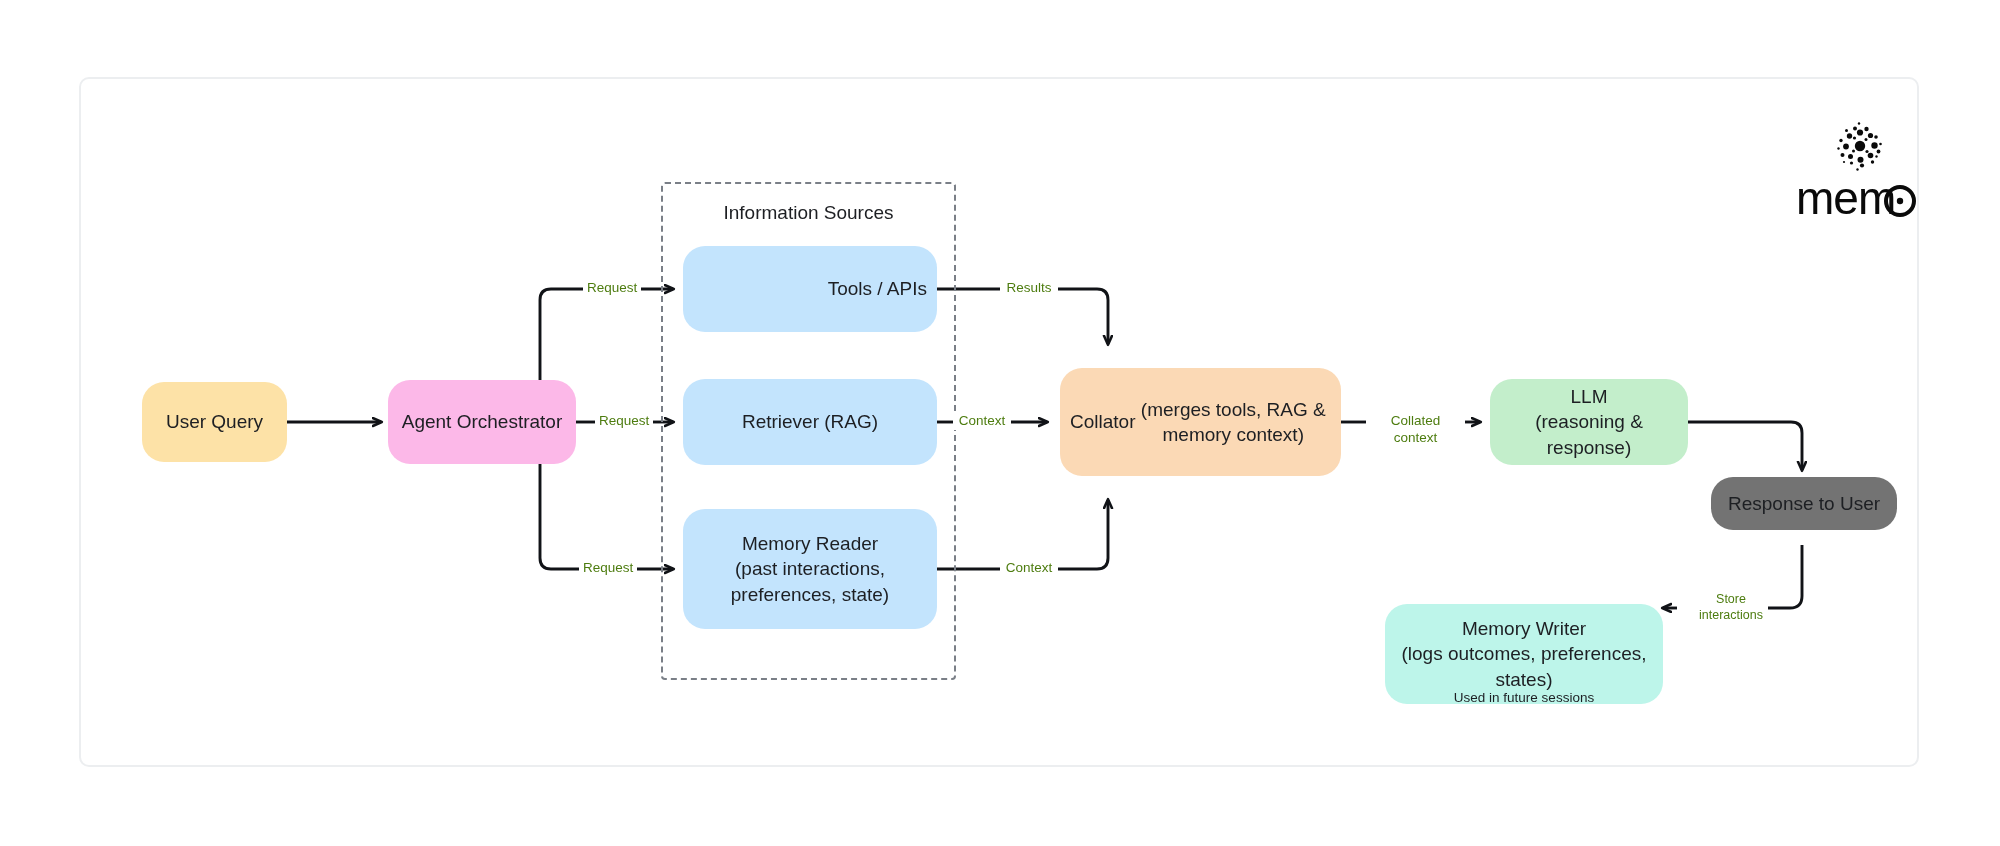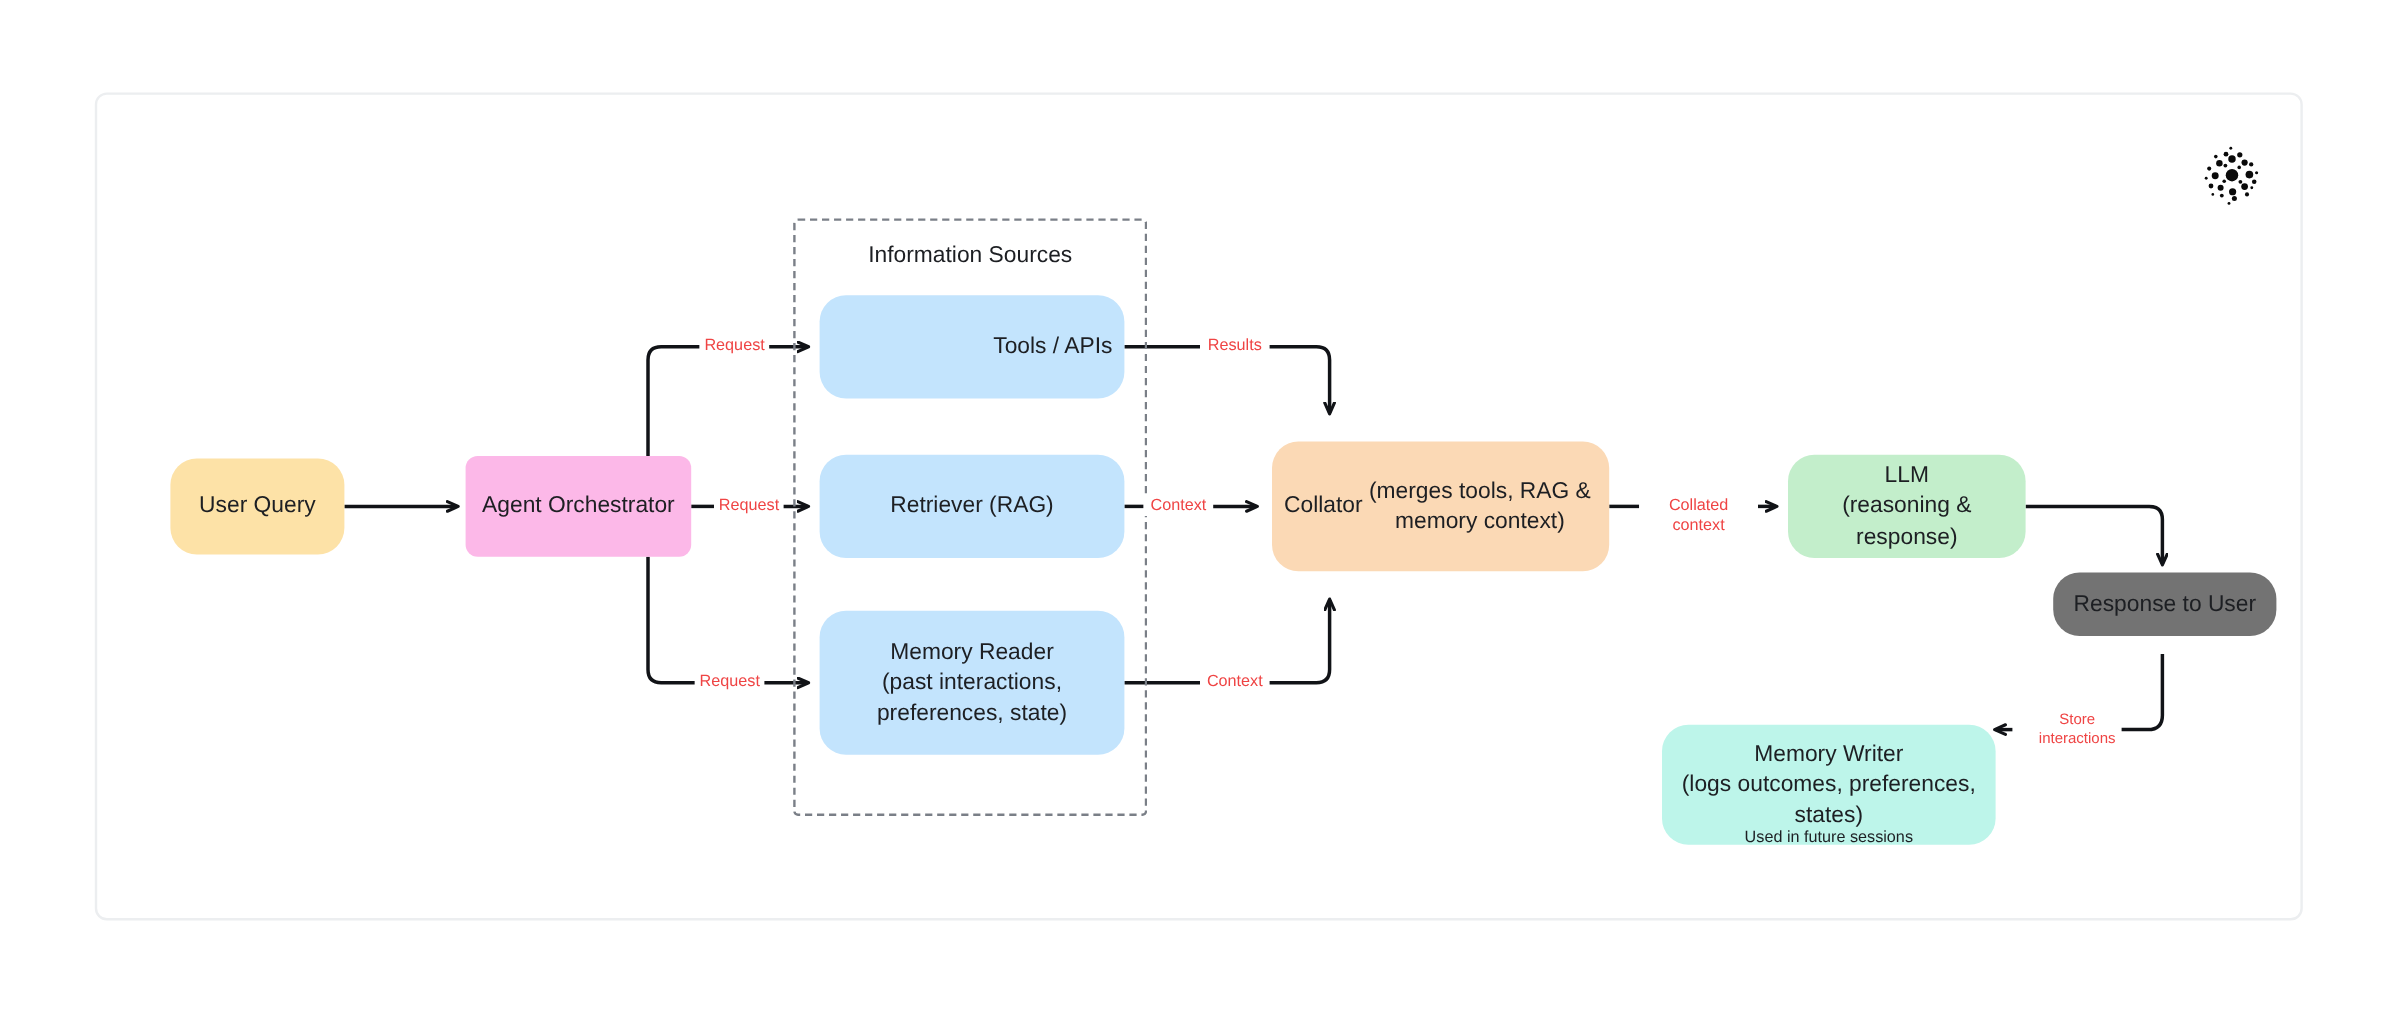--- a/index.html
+++ b/index.html
@@ -4,21 +4,21 @@
 <style>
   html,body{margin:0;padding:0;background:#ffffff;}
   body{width:2000px;height:846px;font-family:"Liberation Sans",sans-serif;overflow:hidden;}
   #canvas{position:relative;width:2000px;height:846px;background:#ffffff;}
   .frame{position:absolute;left:79px;top:77px;width:1840px;height:690px;border:2px solid #eceef0;border-radius:10px;background:#fff;box-sizing:border-box;}
   .node{position:absolute;display:flex;align-items:center;justify-content:center;text-align:center;
         border-radius:22px;color:#1d1f23;box-sizing:border-box;padding:6px 10px;}
   .node span{display:block;line-height:1.33;}
   .grp{position:absolute;border:2px dashed #7a7f87;border-radius:4px;box-sizing:border-box;background:transparent;}
   .grp-title{position:absolute;text-align:center;color:#1d1f23;font-size:19px;}
-  .edge-label{position:absolute;color:#ef4444;font-size:13.5px;text-align:center;line-height:1.25;
+  .edge-label{position:absolute;color:#4d7c0f;font-size:13.5px;text-align:center;line-height:1.25;
               background:#fff;padding:0 4px;white-space:pre-line;}
   .note{position:absolute;color:#1d1f23;font-size:13.5px;text-align:center;}
   svg.wires{position:absolute;left:0;top:0;width:2000px;height:846px;pointer-events:none;}
   .logo{position:absolute;display:flex;flex-direction:column;align-items:center;}
   .logo-word{font-size:46px;letter-spacing:-1px;color:#0a0a0a;font-family:"Liberation Sans",sans-serif;line-height:1;}
 </style>
 </head>
 <body>
 
 <div id="canvas">
@@ -63,21 +63,21 @@
     </g>
   </svg>
 
   <div class="grp" style="left:661px;top:182px;width:295px;height:498px;"></div>
   <div class="grp-title" style="left:661px;top:202px;width:295px;">Information Sources</div>
 
   <div class="node" style="left:142px;top:382px;width:145px;height:80px;background:#fde2a7;font-size:19px;">
     <span>User Query</span>
   </div>
 
-  <div class="node" style="left:388px;top:380px;width:188px;height:84px;background:#fcb8e8;font-size:19px;border-radius:10px;">
+  <div class="node" style="left:388px;top:380px;width:188px;height:84px;background:#fcb8e8;font-size:19px;">
     <span>Agent Orchestrator</span>
   </div>
 
   <div class="node" style="left:683px;top:246px;width:254px;height:86px;background:#c3e4fd;font-size:19px;justify-content:flex-end;">
     <span>Tools / APIs</span>
   </div>
 
   <div class="node" style="left:683px;top:379px;width:254px;height:86px;background:#c3e4fd;font-size:19px;">
     <span>Retriever (RAG)</span>
   </div>
@@ -145,15 +145,22 @@
         <circle cx="35.0" cy="33.5" r="1.6"></circle>
           <circle cx="21.5" cy="33.0" r="1.5"></circle>
         <circle cx="48.5" cy="26.0" r="1.3"></circle>
           <circle cx="6.5" cy="30.5" r="1.2"></circle>
         <circle cx="27.0" cy="5.5" r="1.2"></circle>
           <circle cx="25.5" cy="51.5" r="1.2"></circle>
         <circle cx="44.5" cy="38.5" r="1.2"></circle>
           <circle cx="12.0" cy="44.0" r="1.1"></circle>
       </g>
     </svg>
+    <div class="logo-word" style="position:relative;">
+      <svg width="128" height="52" viewBox="0 0 128 52">
+        <text x="0" y="40" font-family="Liberation Sans, sans-serif" font-size="46" fill="#0a0a0a">mem</text>
+        <circle cx="104" cy="27" r="14" fill="none" stroke="#0a0a0a" stroke-width="4"></circle>
+        <circle cx="104" cy="27" r="3.2" fill="#0a0a0a"></circle>
+      </svg>
+    </div>
   </div>
 
 </div>
 
 </body></html>

